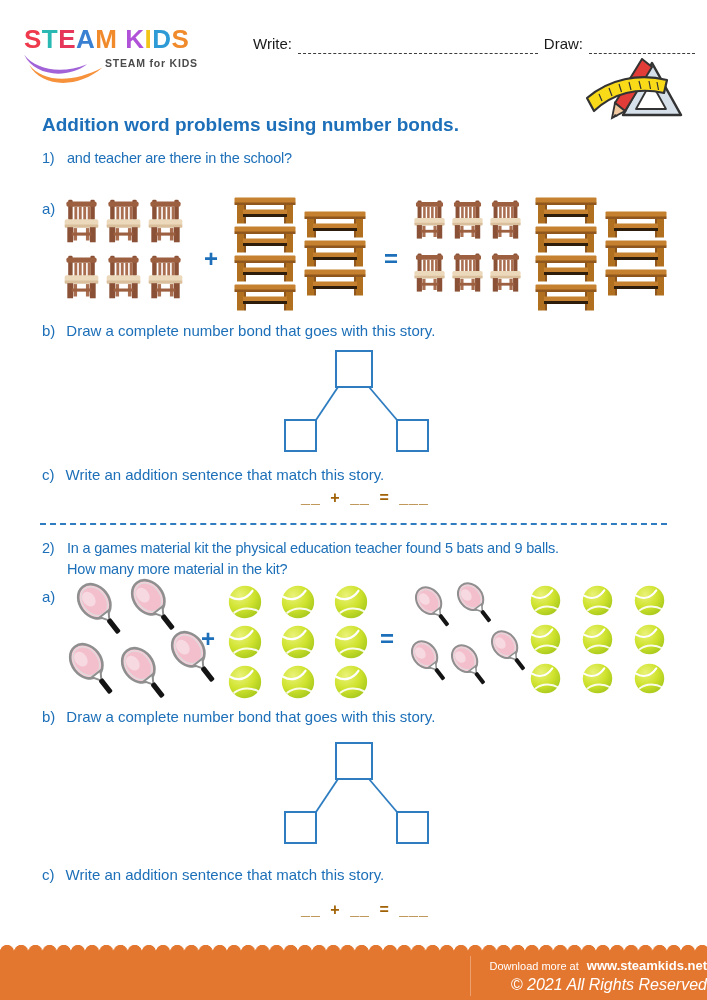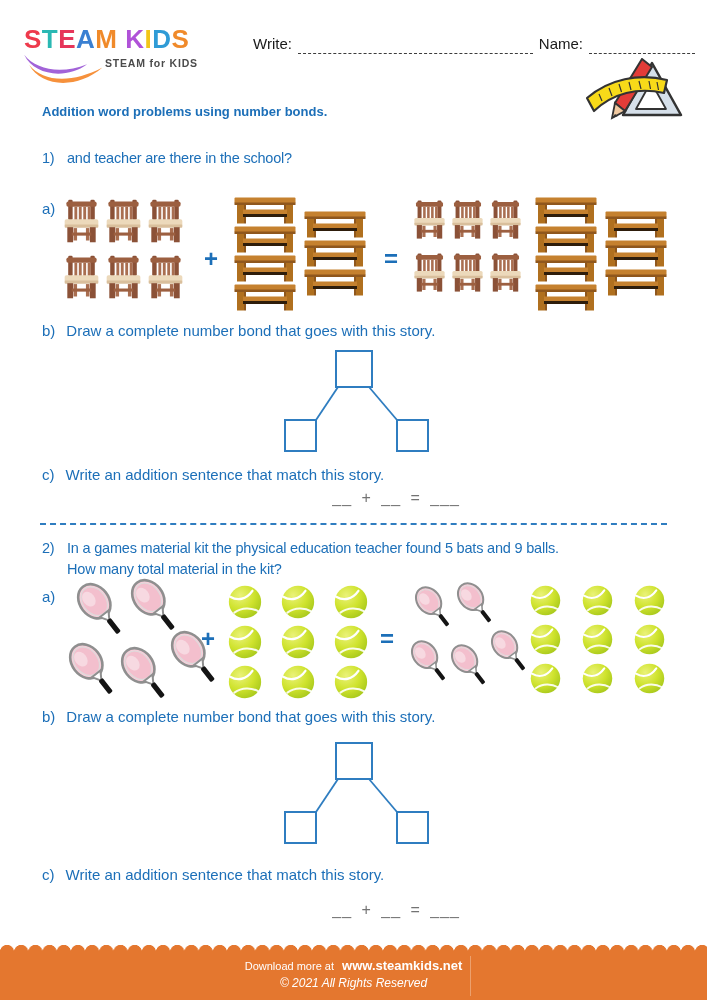--- a/index.html
+++ b/index.html
@@ -26,21 +26,21 @@
   .name-row .lbl{line-height:20px;}
   .blankline{border-bottom:1.6px dashed #3c3c3c;height:15px;}
   .blank-name{flex:1;}
   .blank-date{width:106px;}
 
   
   .title-row{position:absolute;left:38px;top:80px;display:flex;align-items:center;gap:9px;}
   .title-icon{width:37px;height:37px;}
   .page-title{margin:0;font-size:21.5px;font-weight:800;color:var(--red);letter-spacing:.2px;}
   .tools-icon{position:absolute;left:585px;top:58px;width:100px;height:68px;}
-  .subtitle{position:absolute;left:42px;top:104px;font-size:13px;font-weight:700;color:var(--blue);}
+  .subtitle{position:absolute;left:42px;top:114px;font-size:19px;font-weight:700;color:var(--blue);}
 
   
   .question{position:absolute;left:42px;display:flex;gap:9px;color:var(--blue);font-size:14.5px;line-height:21px;letter-spacing:-.2px;}
   #q1{top:148px;} #q2{top:538px;}
   .q-num{min-width:16px;}
   .q-line{white-space:nowrap;}
   .step-line{position:absolute;left:42px;display:flex;gap:11px;color:var(--blue);font-size:15px;white-space:nowrap;}
   #b1{top:322px;} #c1{top:466px;} #b2{top:708px;} #c2{top:866px;}
   .a-label{position:absolute;color:var(--blue);font-size:15px;}
   #a1{left:42px;top:200px;} #a2{left:42px;top:588px;}
@@ -83,32 +83,32 @@
   #balls1{left:228px;top:585px;grid-template-columns:repeat(3,34px);column-gap:19px;row-gap:6px;}
   #balls2{left:530px;top:585px;grid-template-columns:repeat(3,31px);column-gap:21px;row-gap:8px;}
   .ball{width:34px;height:34px;display:block;}
   #balls2 .ball{width:31px;height:31px;}
 
   
   .bond{position:absolute;left:268px;width:172px;height:106px;color:var(--bond);}
   #bond1{top:350px;} #bond2{top:742px;}
 
   
-  .sentence{position:absolute;left:270px;width:190px;text-align:right;color:#737373;font-weight:400;font-size:16px;letter-spacing:1px;word-spacing:4px;}
+  .sentence{position:absolute;left:270px;width:190px;text-align:center;color:#a16207;font-weight:700;font-size:16px;letter-spacing:1px;word-spacing:4px;}
   #sent1{top:489px;} #sent2{top:901px;}
 
   .separator{position:absolute;left:40px;right:40px;top:523px;border-top:2px dashed var(--bond);}
 
   
   .footer{position:absolute;left:0;right:0;bottom:0;height:58px;}
   .scallops{height:10px;background-image:radial-gradient(circle at 7px 10px, var(--orange) 6.8px, rgba(0,0,0,0) 7.4px);background-size:14.2px 10px;background-repeat:repeat-x;}
-  .footer-bar{height:48px;background:var(--orange);color:#fff;text-align:center;position:relative;}
+  .footer-bar{height:48px;background:var(--orange);color:#fff;text-align:right;position:relative;}
   .footer-line1{padding-top:6px;font-size:11px;}
   .footer-line1 .site{font-size:13px;font-weight:700;margin-left:5px;}
-  .footer-line2{font-size:12px;font-style:italic;margin-top:3px;}
+  .footer-line2{font-size:16px;font-style:italic;margin-top:3px;}
   .footer-divider{position:absolute;left:470px;top:4px;bottom:4px;width:1px;background:rgba(255,255,255,.3);}
 </style>
 </head>
 <body>
 
 <svg width="0" height="0" style="position:absolute" aria-hidden="true">
   <defs>
     <radialGradient id="ballGrad" cx="35%" cy="30%" r="78%">
       <stop offset="0%" stop-color="#eaf278"></stop>
       <stop offset="55%" stop-color="#cfe32e"></stop>
@@ -124,21 +124,21 @@
     <svg class="logo-swoosh" viewBox="0 0 100 40">
       <path d="M2 1 C 16 19, 46 24, 76 12 C 52 30, 14 26, 2 1 Z" fill="#a263d8"></path>
       <path d="M8 13 C 24 33, 58 35, 94 16 C 64 42, 22 39, 8 13 Z" fill="#f6913c"></path>
     </svg>
     <div class="logo-tagline">STEAM for KIDS</div>
   </div>
 
   <div class="name-row">
     <span class="lbl">Write:</span>
     <span class="blankline blank-name"></span>
-    <span class="lbl">Name:</span>
+    <span class="lbl">Draw:</span>
     <span class="blankline blank-date"></span>
   </div>
 
 
   <svg class="tools-icon" viewBox="0 0 100 68">
     <polygon points="67,5 96,57 38,57" fill="#d6e0ea" stroke="#333" stroke-width="2.5" stroke-linejoin="round"></polygon>
     <polygon points="66,24 81,51 51,51" fill="#ffffff" stroke="#333" stroke-width="1.8" stroke-linejoin="round"></polygon>
     <polygon points="57,1 67,9 40,53 30,45" fill="#e23c38" stroke="#333" stroke-width="2"></polygon>
     <polygon points="30,45 40,53 27,60" fill="#f0c9a0" stroke="#333" stroke-width="1.8"></polygon>
     <polygon points="30,56 27,60 33,58" fill="#333"></polygon>
@@ -516,21 +516,21 @@
     <span>Write an addition sentence that match this story.</span>
   </div>
   <div class="sentence" id="sent1">__ + __ = ___</div>
 
   <div class="separator"></div>
 
   <div class="question" id="q2">
     <span class="q-num">2)</span>
     <span>
       <span class="q-line" style="display:block">In a games material kit the physical education teacher found 5 bats and 9 balls.</span>
-      <span class="q-line" style="display:block">How many total material in the kit?</span>
+      <span class="q-line" style="display:block">How many more material in the kit?</span>
     </span>
   </div>
 
   <span class="a-label" id="a2">a)</span>
   <div class="rackets" id="rackets1">
       <svg class="racket" viewBox="0 0 60 60">
     <g transform="rotate(-38 30 26)">
       <ellipse cx="30" cy="20" rx="14.5" ry="18.5" fill="#f6ced9" stroke="#8f8f8f" stroke-width="2.6"></ellipse>
       <ellipse cx="30" cy="20" rx="11.5" ry="15.5" fill="#f3bfcd" stroke="#dcdcdc" stroke-width="1"></ellipse>
       <ellipse cx="27" cy="15" rx="6" ry="8" fill="#f7d9e1"></ellipse>

